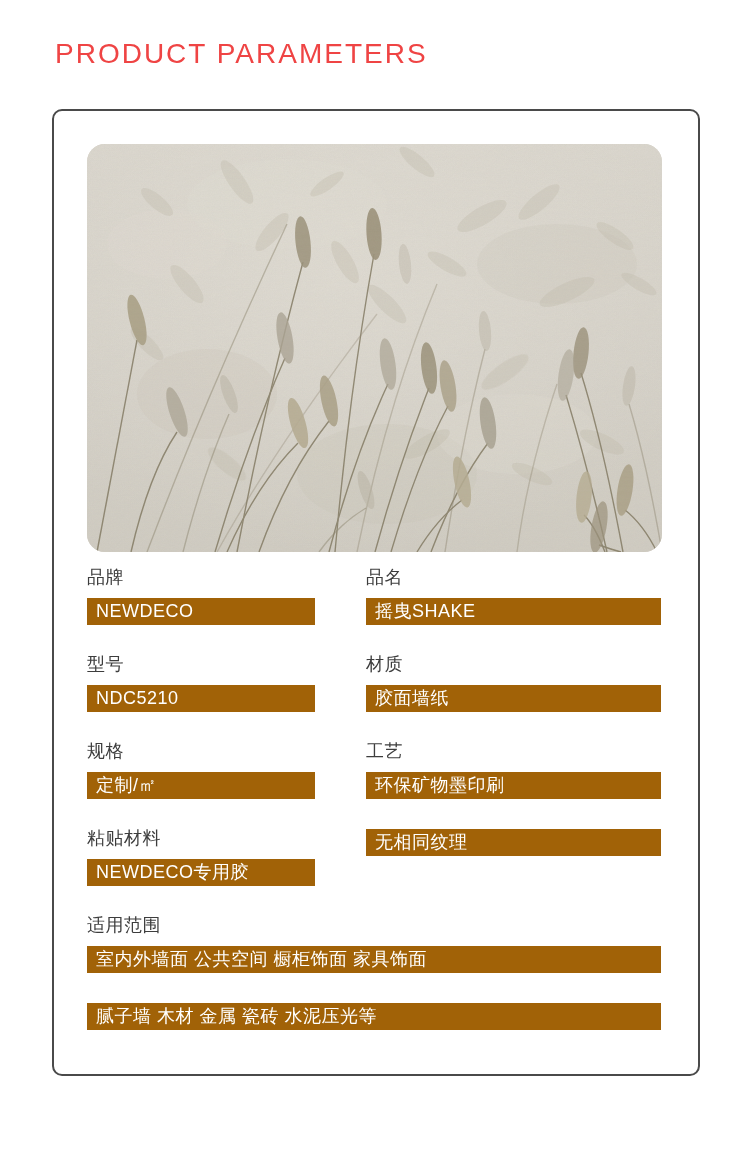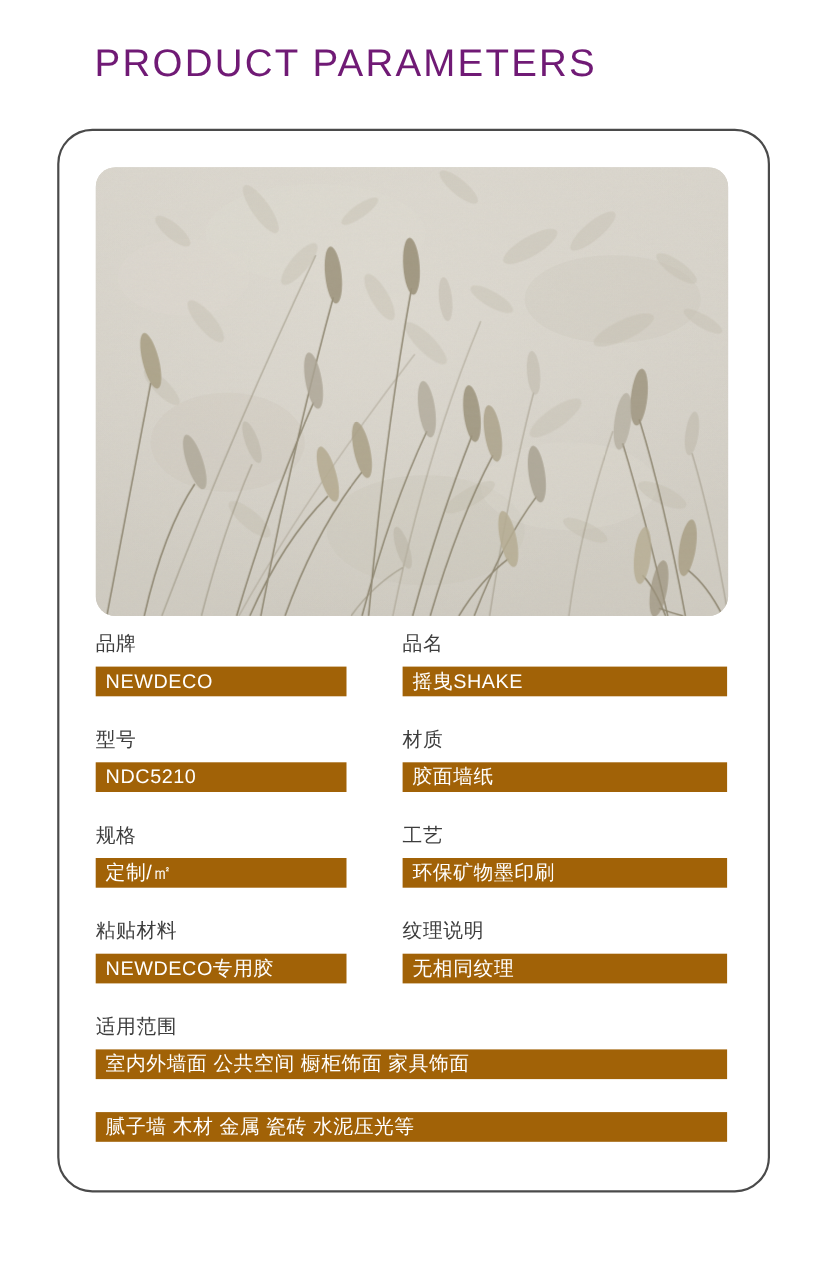--- a/index.html
+++ b/index.html
@@ -5,41 +5,40 @@
   * { margin: 0; padding: 0; box-sizing: border-box; }
   html, body {
     width: 750px;
     background: #ffffff;
     font-family: "Liberation Sans", sans-serif;
   }
   body { height: 1168px; position: relative; overflow: hidden; }
 
   .header { padding: 38px 0 0 55px; }
   .title-en {
-    font-size: 35px;
-    color: #701a75;
+    font-size: 28px;
+    color: #ef4444;
     letter-spacing: 2px;
     font-weight: 400;
     line-height: 1.15;
-    margin-left: 31px;
   }
   .title-zh {
     font-size: 25px;
     color: #141414;
     font-weight: 700;
     margin-top: 7px;
     letter-spacing: 1px;
   }
 
   .card {
     margin: 39px 0 0 52px;
     width: 648px;
     height: 967px;
     border: 2px solid #4a4a4a;
-    border-radius: 32px;
+    border-radius: 10px;
     padding: 33px 0 0 33px;
     background: #ffffff;
   }
 
   .artwork-frame {
     width: 575px;
     height: 408px;
     border-radius: 18px;
     overflow: hidden;
     background: #d7d3ca;
@@ -229,21 +228,20 @@
       <div class="field-label">工艺</div>
       <div class="field-bar">环保矿物墨印刷</div>
     </div>
 
     <div class="field half">
       <div class="field-label">粘贴材料</div>
       <div class="field-bar">NEWDECO专用胶</div>
     </div>
 
     <div class="field half">
-      <div class="field-label">纹理说明</div>
       <div class="field-bar">无相同纹理</div>
     </div>
 
     <div class="field full">
       <div class="field-label">适用范围</div>
       <div class="field-bar">室内外墙面 公共空间 橱柜饰面 家具饰面</div>
     </div>
 
     <div class="field full">
       <div class="field-bar">腻子墙 木材 金属 瓷砖 水泥压光等</div>

